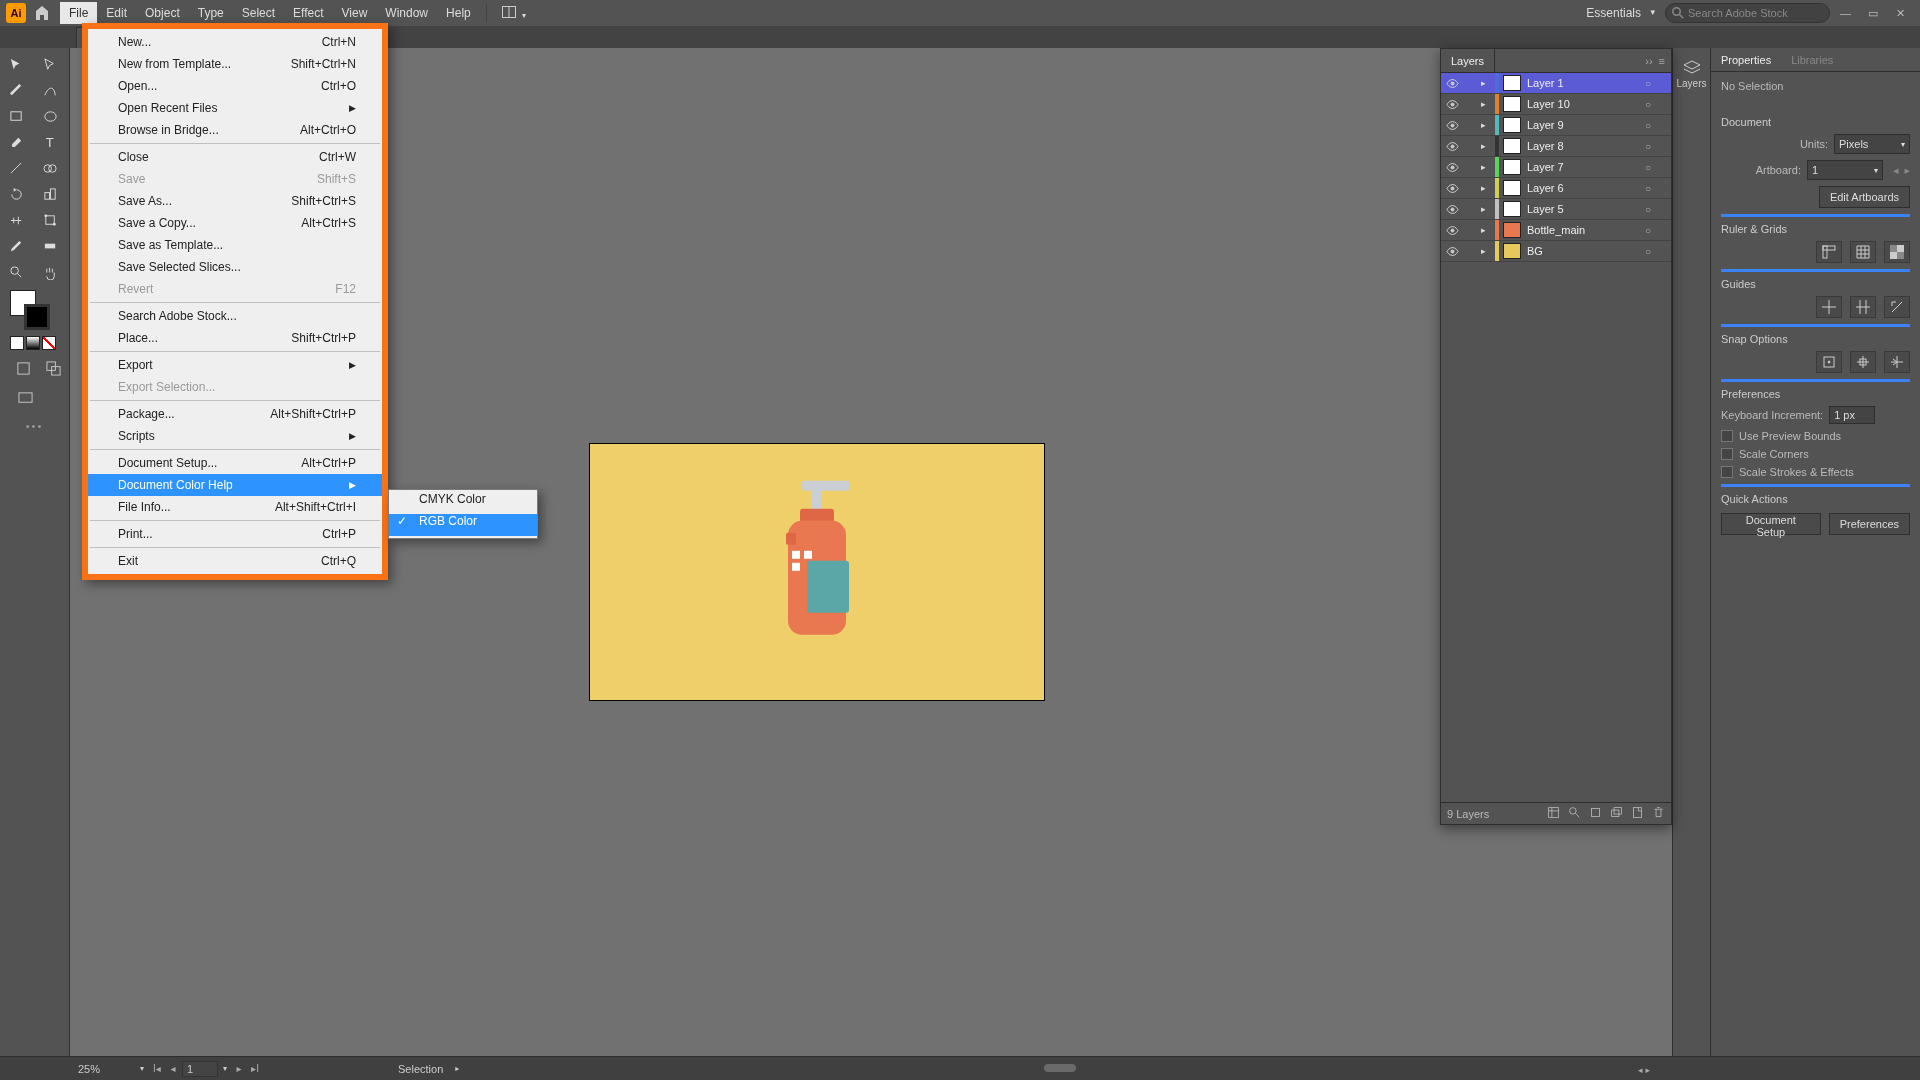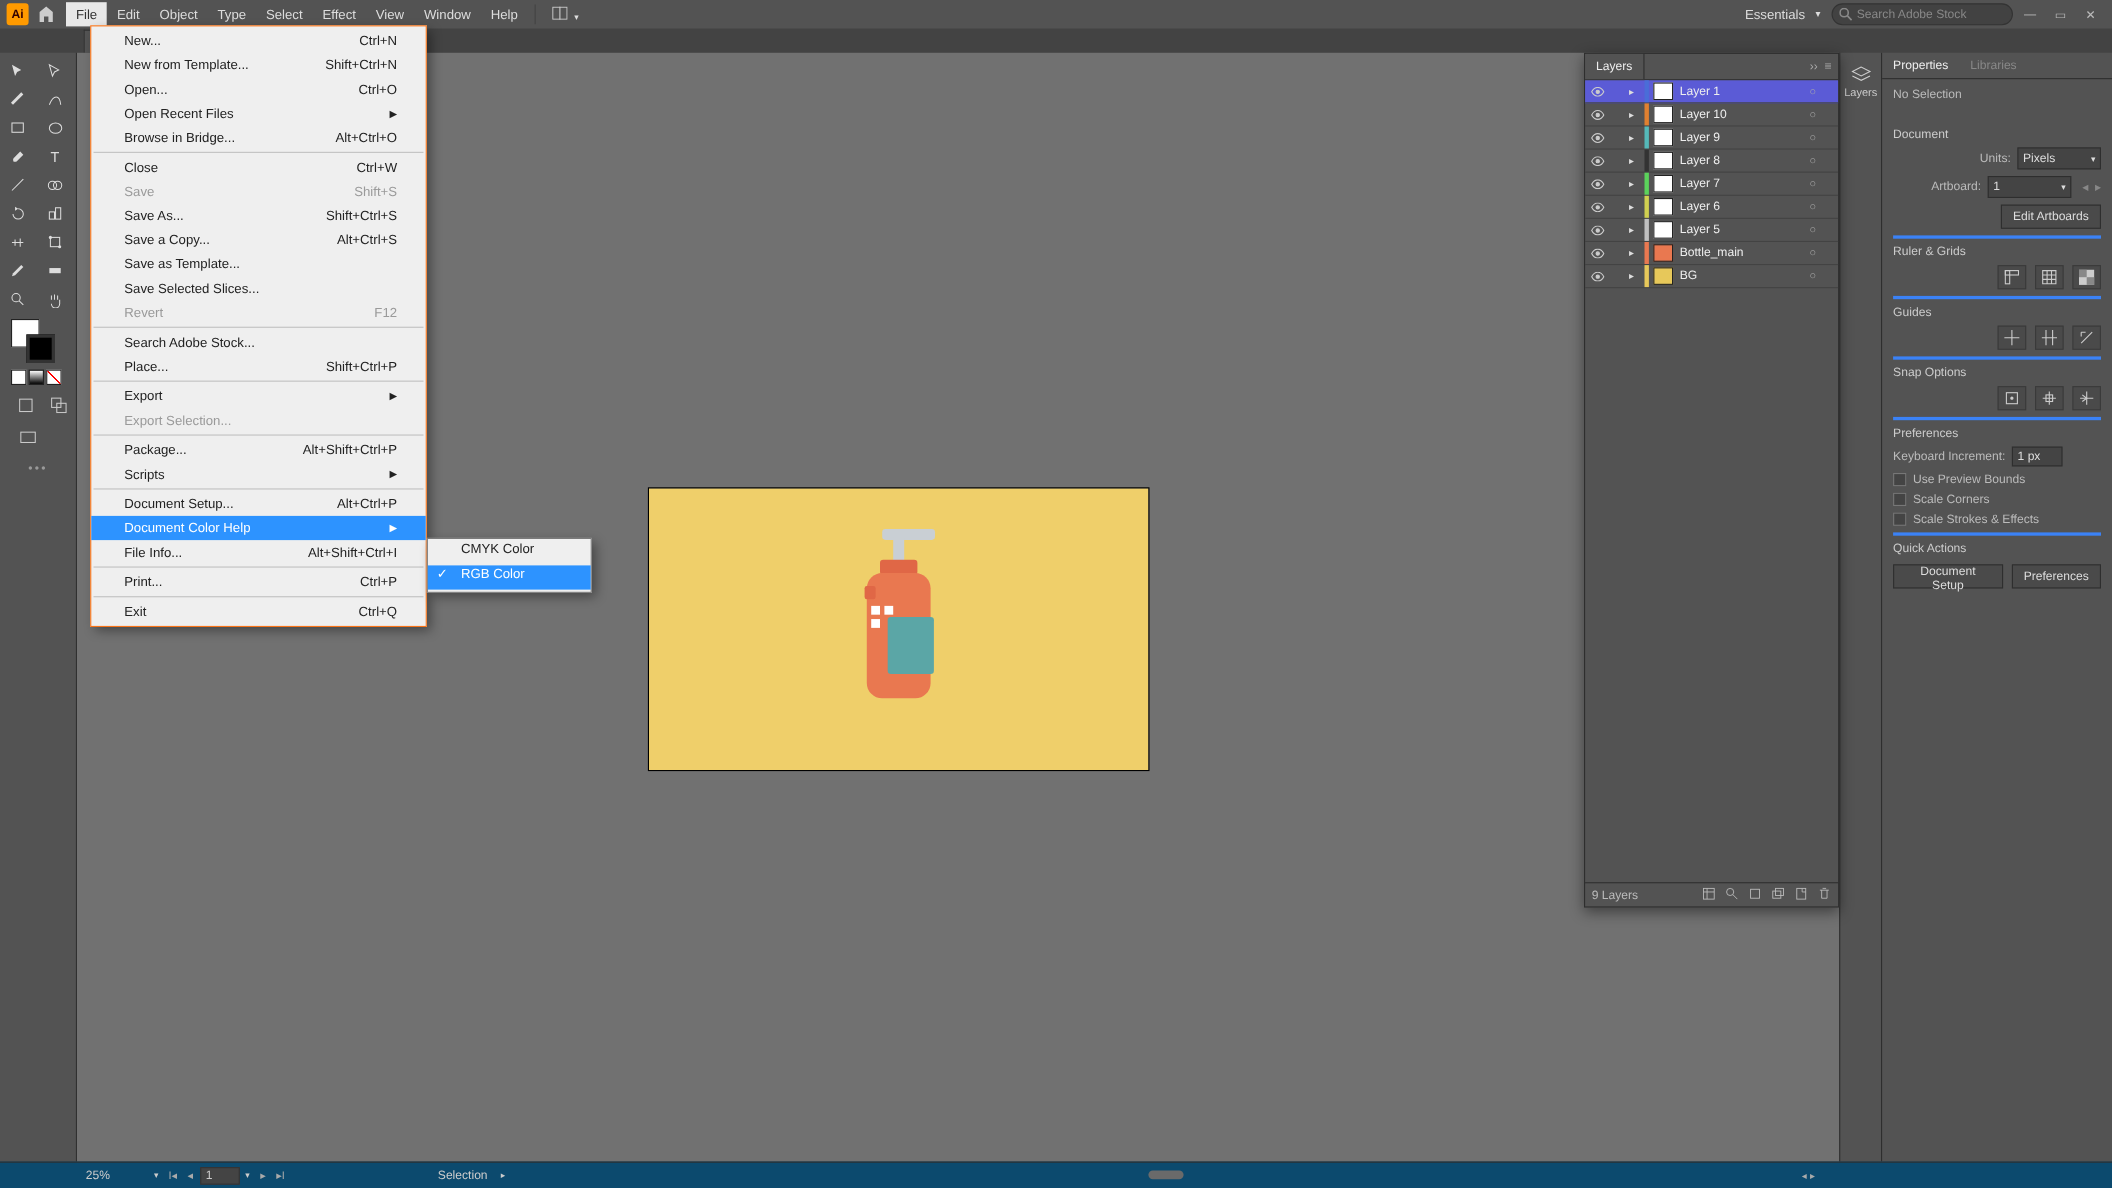--- a/index.html
+++ b/index.html
@@ -34,21 +34,21 @@
 .swatch-stroke { position: absolute; width: 26px; height: 26px; background: #000; border: 3px solid #333; right: 0; bottom: 0; }
 .color-row { display: flex; gap: 2px; margin: 6px 0 0 8px; }
 .color-cell { width: 14px; height: 14px; border: 1px solid #222; }
 .dots { text-align: center; color: #999; letter-spacing: 2px; margin-top: 10px; }
 
 
 .canvas-area { position: absolute; left: 70px; top: 48px; right: 248px; bottom: 24px; background: #717171; overflow: hidden; }
 .artboard { position: absolute; left: 520px; top: 396px; width: 454px; height: 256px; background: #efcf6a; outline: 1px solid #000; }
 
 
-.dropdown { position: absolute; left: 82px; top: 23px; width: 306px; background: #efefef; border: 1px solid #f97316; box-shadow: 4px 4px 10px rgba(0,0,0,0.4); color: #222; font-size: 12px; z-index: 10; padding-top: 2px; padding-bottom: 2px; }
+.dropdown { position: absolute; left: 82px; top: 23px; width: 306px; background: #efefef; border: 6px solid #f97316; box-shadow: 4px 4px 10px rgba(0,0,0,0.4); color: #222; font-size: 12px; z-index: 10; padding-top: 2px; padding-bottom: 2px; }
 .drop-item { display: flex; justify-content: space-between; align-items: center; height: 22px; padding: 0 26px 0 30px; cursor: default; }
 .drop-item.disabled { color: #9a9a9a; }
 .drop-item.hot { background: #2d93ff; color: #fff; }
 .drop-sep { height: 1px; background: #c0c0c0; margin: 2px 2px; }
 .sub-arrow { font-size: 9px; }
 .submenu { position: absolute; left: 388px; top: 489px; width: 150px; background: #efefef; border: 1px solid #7a7a7a; box-shadow: 4px 4px 10px rgba(0,0,0,0.4); color: #222; font-size: 12px; z-index: 11; padding-top: 2px; padding-bottom: 2px; }
 .sub-item { display: flex; align-items: flex-start; height: 22px; padding-left: 30px; }
 .sub-item.hot { background: #2d93ff; color: #fff; }
 .checkmark { position: absolute; left: 8px; font-size: 12px; }
 
@@ -88,21 +88,21 @@
 .sel { background:#444; border:1px solid #2e2e2e; color:#ddd; height:20px; width:76px; font-size:11px; padding:0 4px; display:flex; align-items:center; justify-content:space-between; }
 .btn { background:#4a4a4a; border:1px solid #2e2e2e; color:#ddd; height:22px; padding:0 10px; font-size:11px; cursor:pointer; }
 .icon-row { display:flex; gap:8px; justify-content:flex-end; margin:6px 0; }
 .icon-row .ib { width:26px; height:22px; border:1px solid #3a3a3a; background:#4a4a4a; display:flex; align-items:center; justify-content:center; cursor:pointer; }
 .chk { display:flex; align-items:center; gap:6px; margin:6px 0; color:#bbb; font-size:11px; }
 .chkbox { width:12px; height:12px; border:1px solid #777; background:#444; }
 .txtin { width:46px; height:18px; background:#444; border:1px solid #2e2e2e; color:#ddd; font-size:11px; padding:0 4px; text-align:left; display:inline-flex; align-items:center; }
 .nav-arrows { display:flex; gap:6px; margin-left:4px; color:#888; }
 
 
-.statusbar { position:absolute; left:0; right:0; bottom:0; height:24px; background:#0c4a6e; border-top:1px solid #2e2e2e; display:flex; align-items:center; padding:0 8px 0 78px; color:#ccc; font-size:11px; gap:6px;margin-top:36px; }
+.statusbar { position:absolute; left:0; right:0; bottom:0; height:24px; background:#404040; border-top:1px solid #2e2e2e; display:flex; align-items:center; padding:0 8px 0 78px; color:#ccc; font-size:11px; gap:6px;margin-top:36px; }
 .zoom-box { width:66px; display:flex; align-items:center; gap:4px; }
 .art-nav { display:flex; align-items:center; gap:2px; }
 .art-nav .ni { width:14px; text-align:center; color:#aaa; cursor:pointer; font-size:10px; }
 .art-nav .num { width:36px; border:1px solid #333; background:#444; height:16px; display:flex; align-items:center; padding:0 4px; }
 .status-sel { margin-left: 130px; }
 .scroll-thumb { position:absolute; left:568px; width:32px; height:8px; background:#6a6a6a; border-radius:4px; }
 .scroll-btn { width:12px; height:12px; color:#aaa; font-size:9px; cursor:pointer; }
 
 
 .bottle { position:absolute; left:50%; top:50%; transform:translate(-50%,-54%); }

